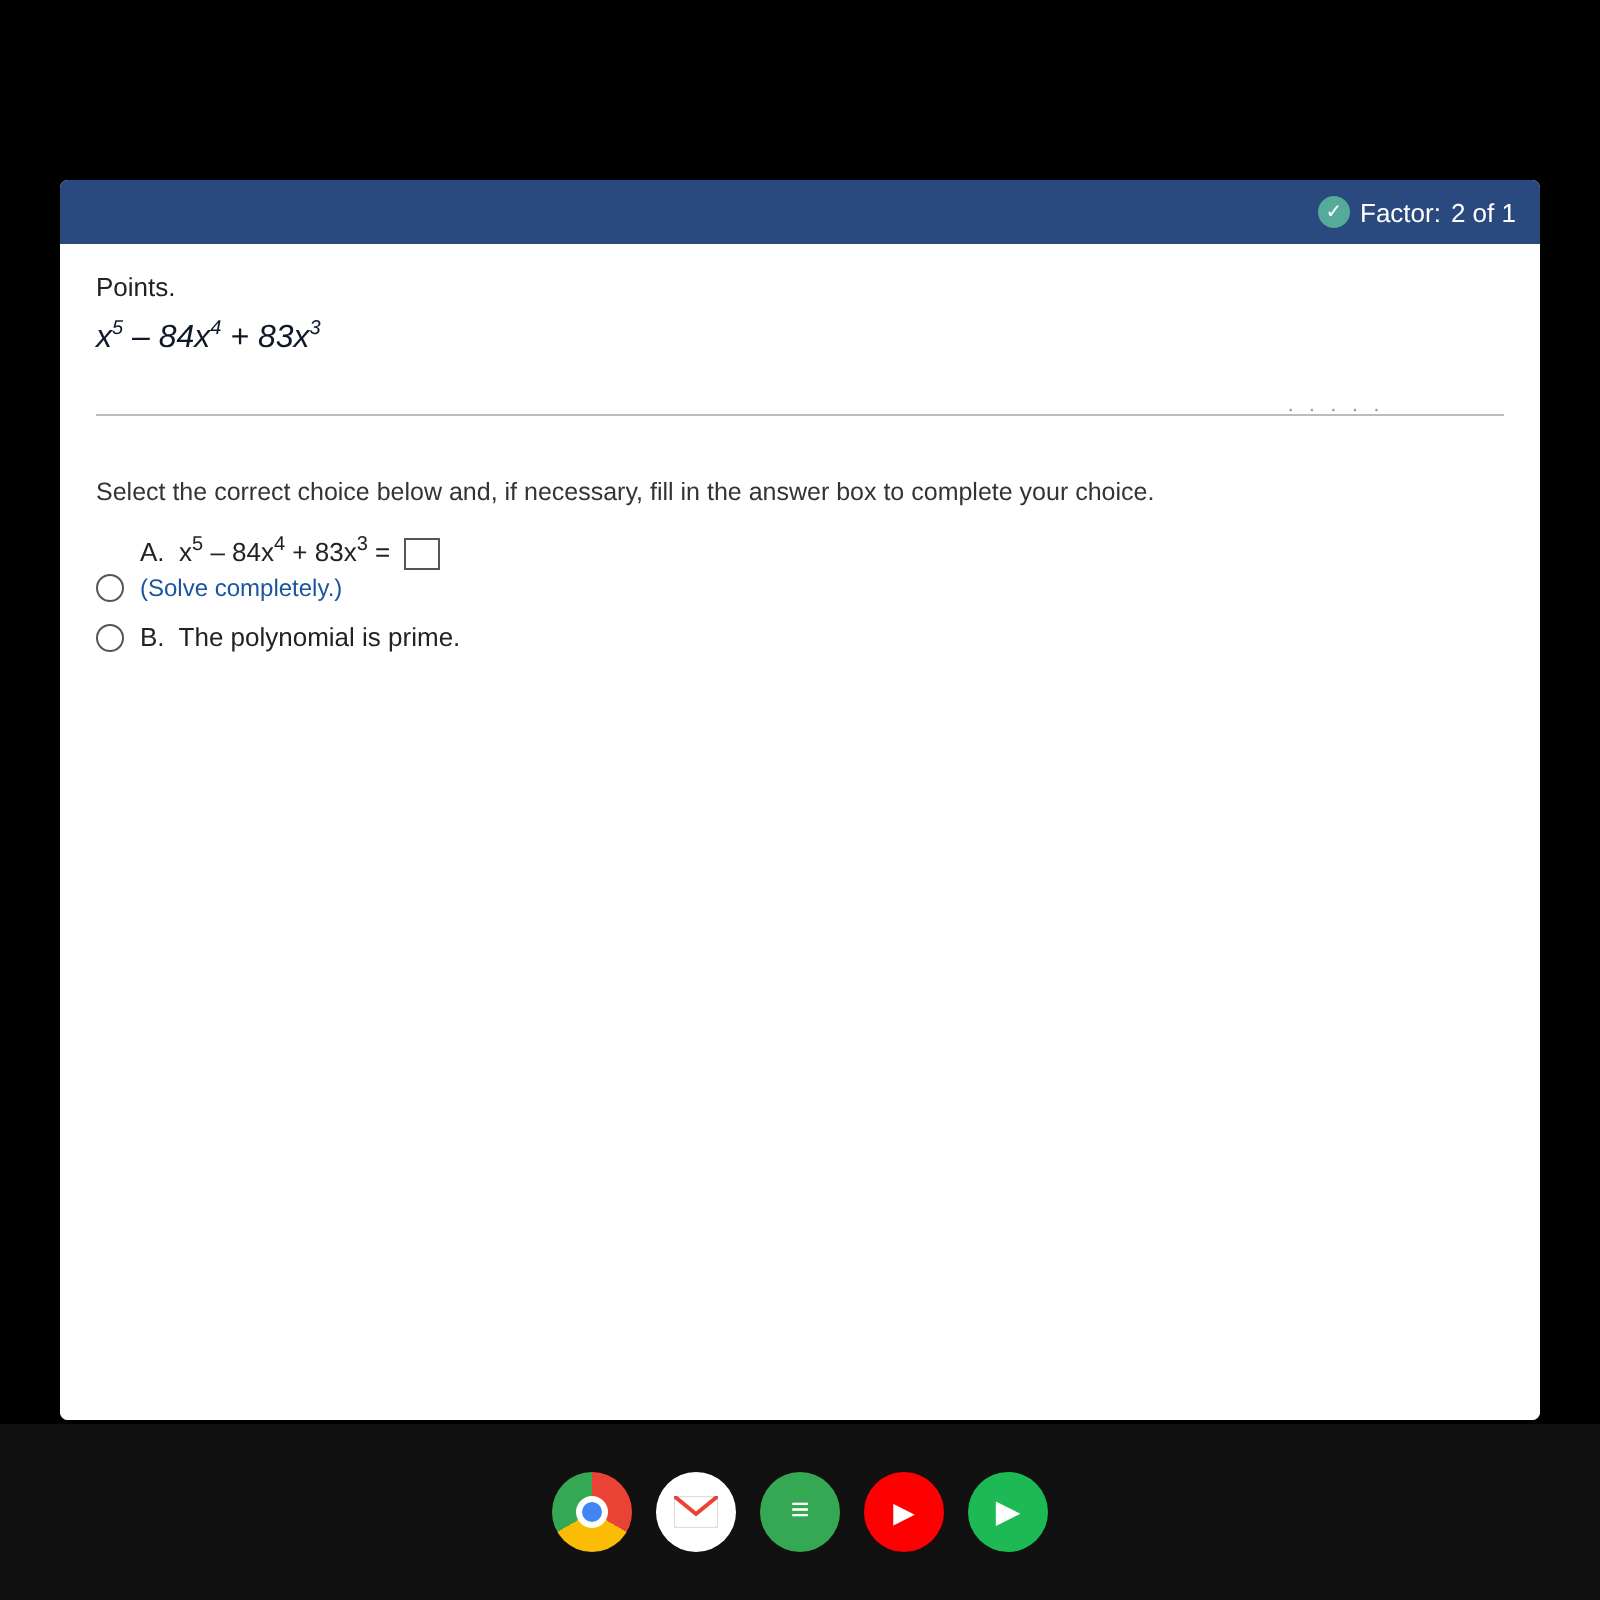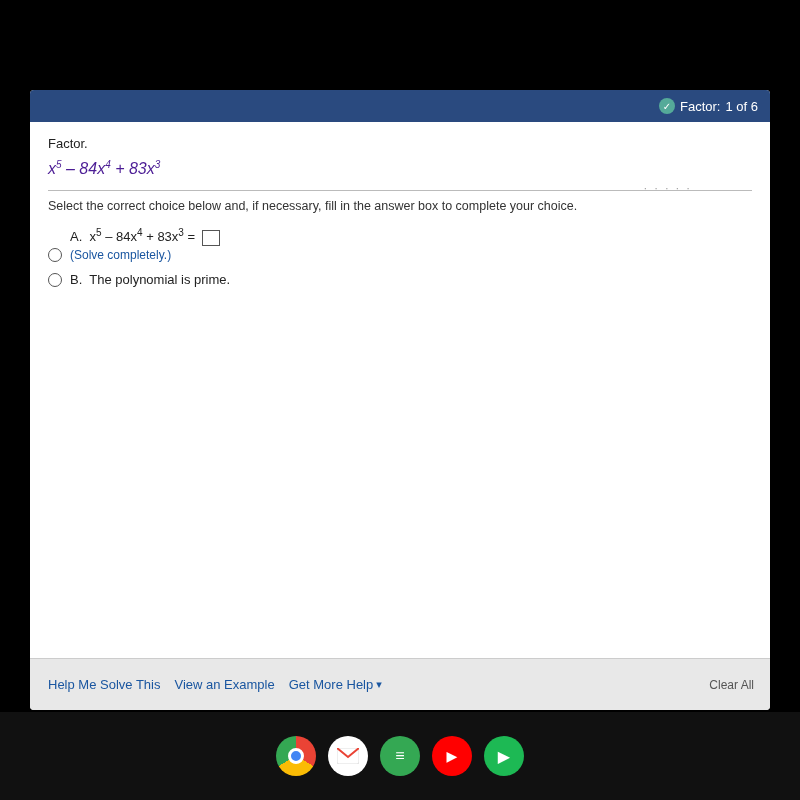--- a/index.html
+++ b/index.html
@@ -65,22 +65,22 @@
     }
 
     .question-label {
       font-size: 13px;
       color: #222;
       margin-bottom: 8px;
     }
 
     .polynomial {
       font-size: 16px;
-      color: #4c1d95;
-      margin-bottom: 12px;
+      color: #0f172a;
+      margin-bottom: 29px;
       font-style: italic;
     }
 
     sup {
       font-size: 10px;
       vertical-align: super;
     }
 
     .divider-row {
       display: flex;
@@ -102,20 +102,21 @@
       border: none;
       border-top: 1px solid #bbb;
       width: 100%;
       margin: 0;
     }
 
     .instruction-text {
       font-size: 12.5px;
       color: #333;
       margin-bottom: 14px;
+      margin-top: 23px;
     }
 
     .choices {
       display: flex;
       flex-direction: column;
       gap: 10px;
     }
 
     .choice-item {
       display: flex;
@@ -236,26 +237,26 @@
   </style>
 </head>
 <body>
 
 <div class="screen">
 
   <div class="header-bar">
     <div class="points-badge">
       <div class="check-icon">✓</div>
       <span>Factor:</span>
-      <span>1 of 6</span>
+      <span>2 of 1</span>
     </div>
   </div>
 
   <div class="content-area">
-    <div class="question-label">Factor.</div>
+    <div class="question-label">Points.</div>
 
     <div class="polynomial">
       x<sup>5</sup> – 84x<sup>4</sup> + 83x<sup>3</sup>
     </div>
 
     <div class="divider-row">
       <span class="divider-dots">· · · · ·</span>
       <hr class="divider-line">
     </div>
 
@@ -276,29 +277,20 @@
 
       <div class="choice-item">
         <span class="radio-circle"></span>
         <div class="choice-content">
           <span class="choice-text">B.&nbsp; The polynomial is prime.</span>
         </div>
       </div>
     </div>
   </div>
 
-  <div class="bottom-toolbar">
-    <button class="toolbar-btn">Help Me Solve This</button>
-    <button class="toolbar-btn">View an Example</button>
-    <button class="get-more-help">
-      <span>Get More Help</span>
-      <span class="arrow">▾</span>
-    </button>
-    <button class="clear-all-btn">Clear All</button>
-  </div>
 </div>
 
 <div class="taskbar">
 
   <div class="taskbar-icon" style="background: conic-gradient(#ea4335 0deg 120deg, #fbbc05 120deg 240deg, #34a853 240deg 360deg); position: relative;">
     <div style="width:16px;height:16px;border-radius:50%;background:#4285f4;border:3px solid #fff;position:absolute;"></div>
   </div>
 
   <div class="taskbar-icon" style="background:#fff;">
     <svg width="22" height="16" viewBox="0 0 22 16">

